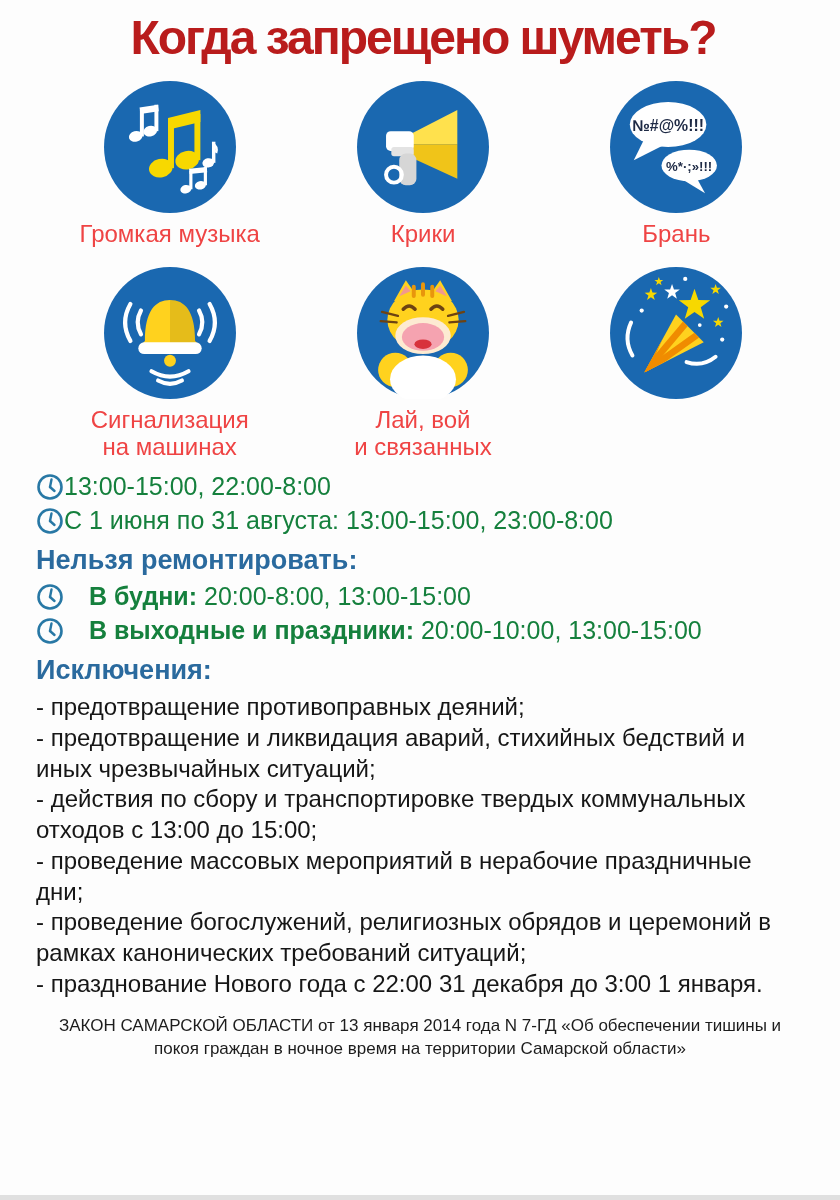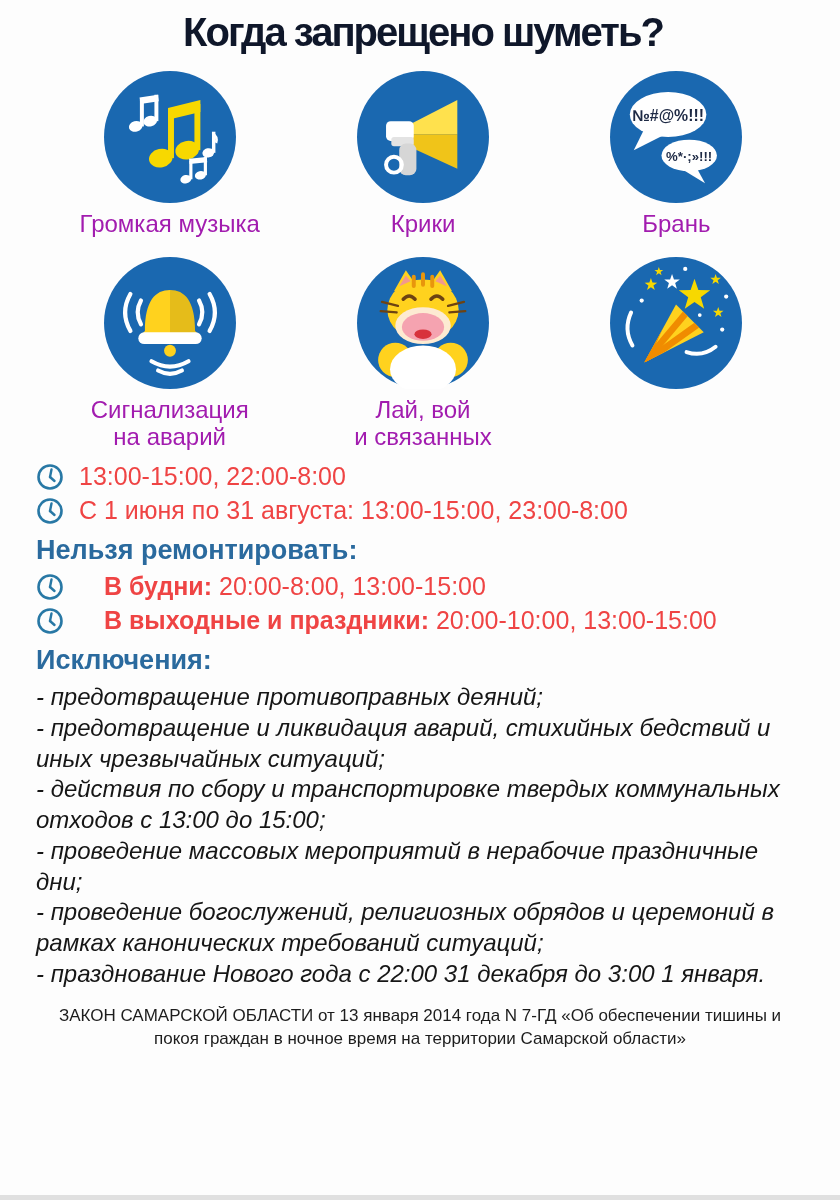--- a/index.html
+++ b/index.html
@@ -8,65 +8,63 @@
     width: 840px; height: 1200px;
     position: relative;
     background: #fdfdfd;
     overflow: hidden;
     font-family: "Liberation Sans", sans-serif;
     color: #1b1b1b;
   }
   .title {
     margin-top: 10px;
     text-align: center;
-    font-size: 40px;
+    font-size: 48px;
     font-weight: 700;
     letter-spacing: -2px;
-    color: #0f172a;
+    color: #b91c1c;
     margin-left: 6px;
   }
   .icons-grid {
     margin: 16px 42px 0 48px;
     display: grid;
     grid-template-columns: 1fr 1fr 1fr;
     row-gap: 20px;
     column-gap: 10px;
   }
   .icon-cell { display: flex; flex-direction: column; align-items: center; }
   .icon-circle { width: 132px; height: 132px; display: block; }
   .icon-label {
     margin-top: 7px;
     font-size: 24px;
     line-height: 1.13;
     text-align: center;
-    color: #a21caf;
+    color: #ef4444;
     white-space: pre-line;
   }
   .sections { margin: 12px 36px 0 36px; }
   .sec-heading {
     font-size: 27px;
     font-weight: 700;
     color: #2a6a9e;
     margin: 10px 0 6px 0;
   }
   .time-row {
     display: flex;
     align-items: center;
-    gap: 15px;
     margin: 5px 0;
     font-size: 25px;
-    color: #ef4444;
+    color: #15803d;
   }
   .time-row .clock { flex: 0 0 auto; display: block; }
   .time-row b { font-weight: 700; margin-left: 25px; }
   .exc-item {
     font-size: 24px;
     line-height: 1.28;
     color: #161616;
-    font-style: italic;
   }
   .footer {
     margin: 14px auto 0 auto;
     max-width: 740px;
     text-align: center;
     font-size: 17px;
     line-height: 1.4;
     color: #1c1c1c;
   }
   .bottom-strip {
@@ -167,21 +165,21 @@
         <g stroke="#ffffff" stroke-width="3.2" fill="none" stroke-linecap="round">
           <path d="M20 28 Q12 42 20 56"></path>
           <path d="M28 33 Q23 42 28 51"></path>
           <path d="M80 28 Q88 42 80 56"></path>
           <path d="M72 33 Q77 42 72 51"></path>
           <path d="M36 79 Q50 87 64 79"></path>
           <path d="M41 86 Q50 91 59 86"></path>
         </g>
       </svg>
       <div class="icon-label">Сигнализация
-на аварий</div>
+на машинах</div>
     </div>
 
     <div class="icon-cell">
       <svg class="icon-circle" viewBox="0 0 100 100">
         <circle cx="50" cy="50" r="50" fill="#1a68b0"></circle>
 
         <polygon points="28,26 37,10 46,23" fill="#ffd21e"></polygon>
         <polygon points="54,23 63,10 72,26" fill="#ffd21e"></polygon>
         <polygon points="32,22 37,14 42,20" fill="#f2998e"></polygon>
         <polygon points="58,20 63,14 68,22" fill="#f2998e"></polygon>

